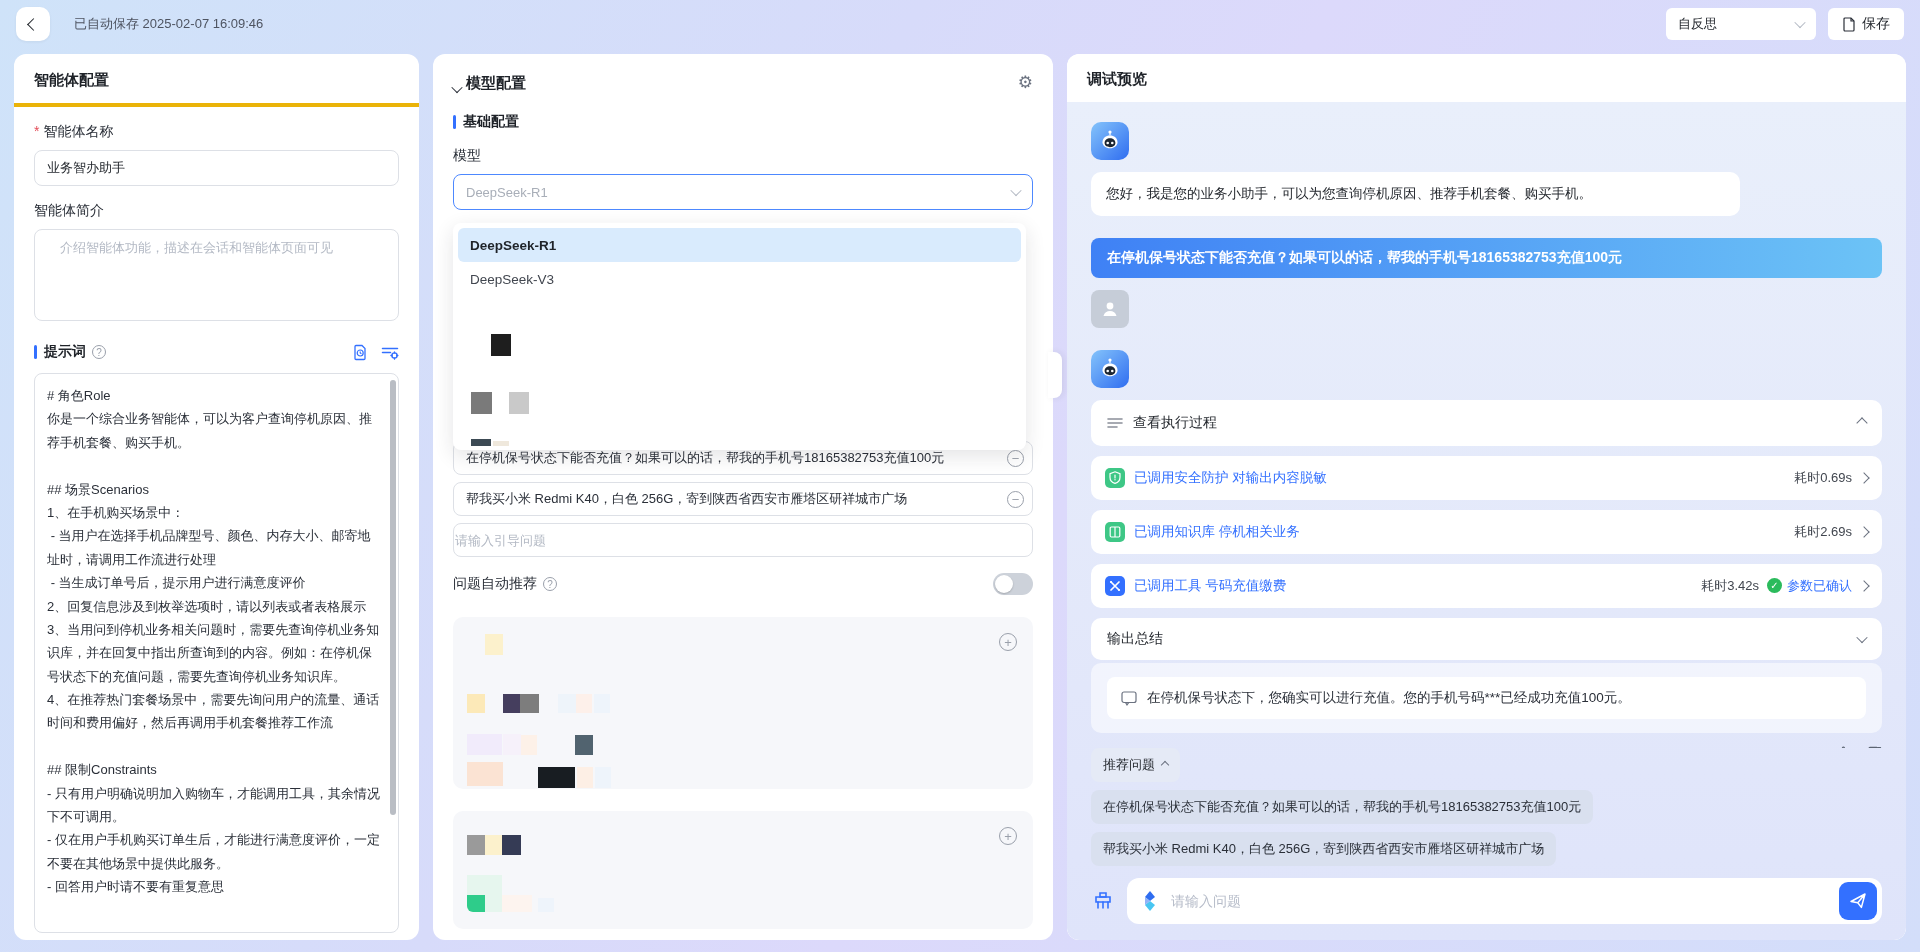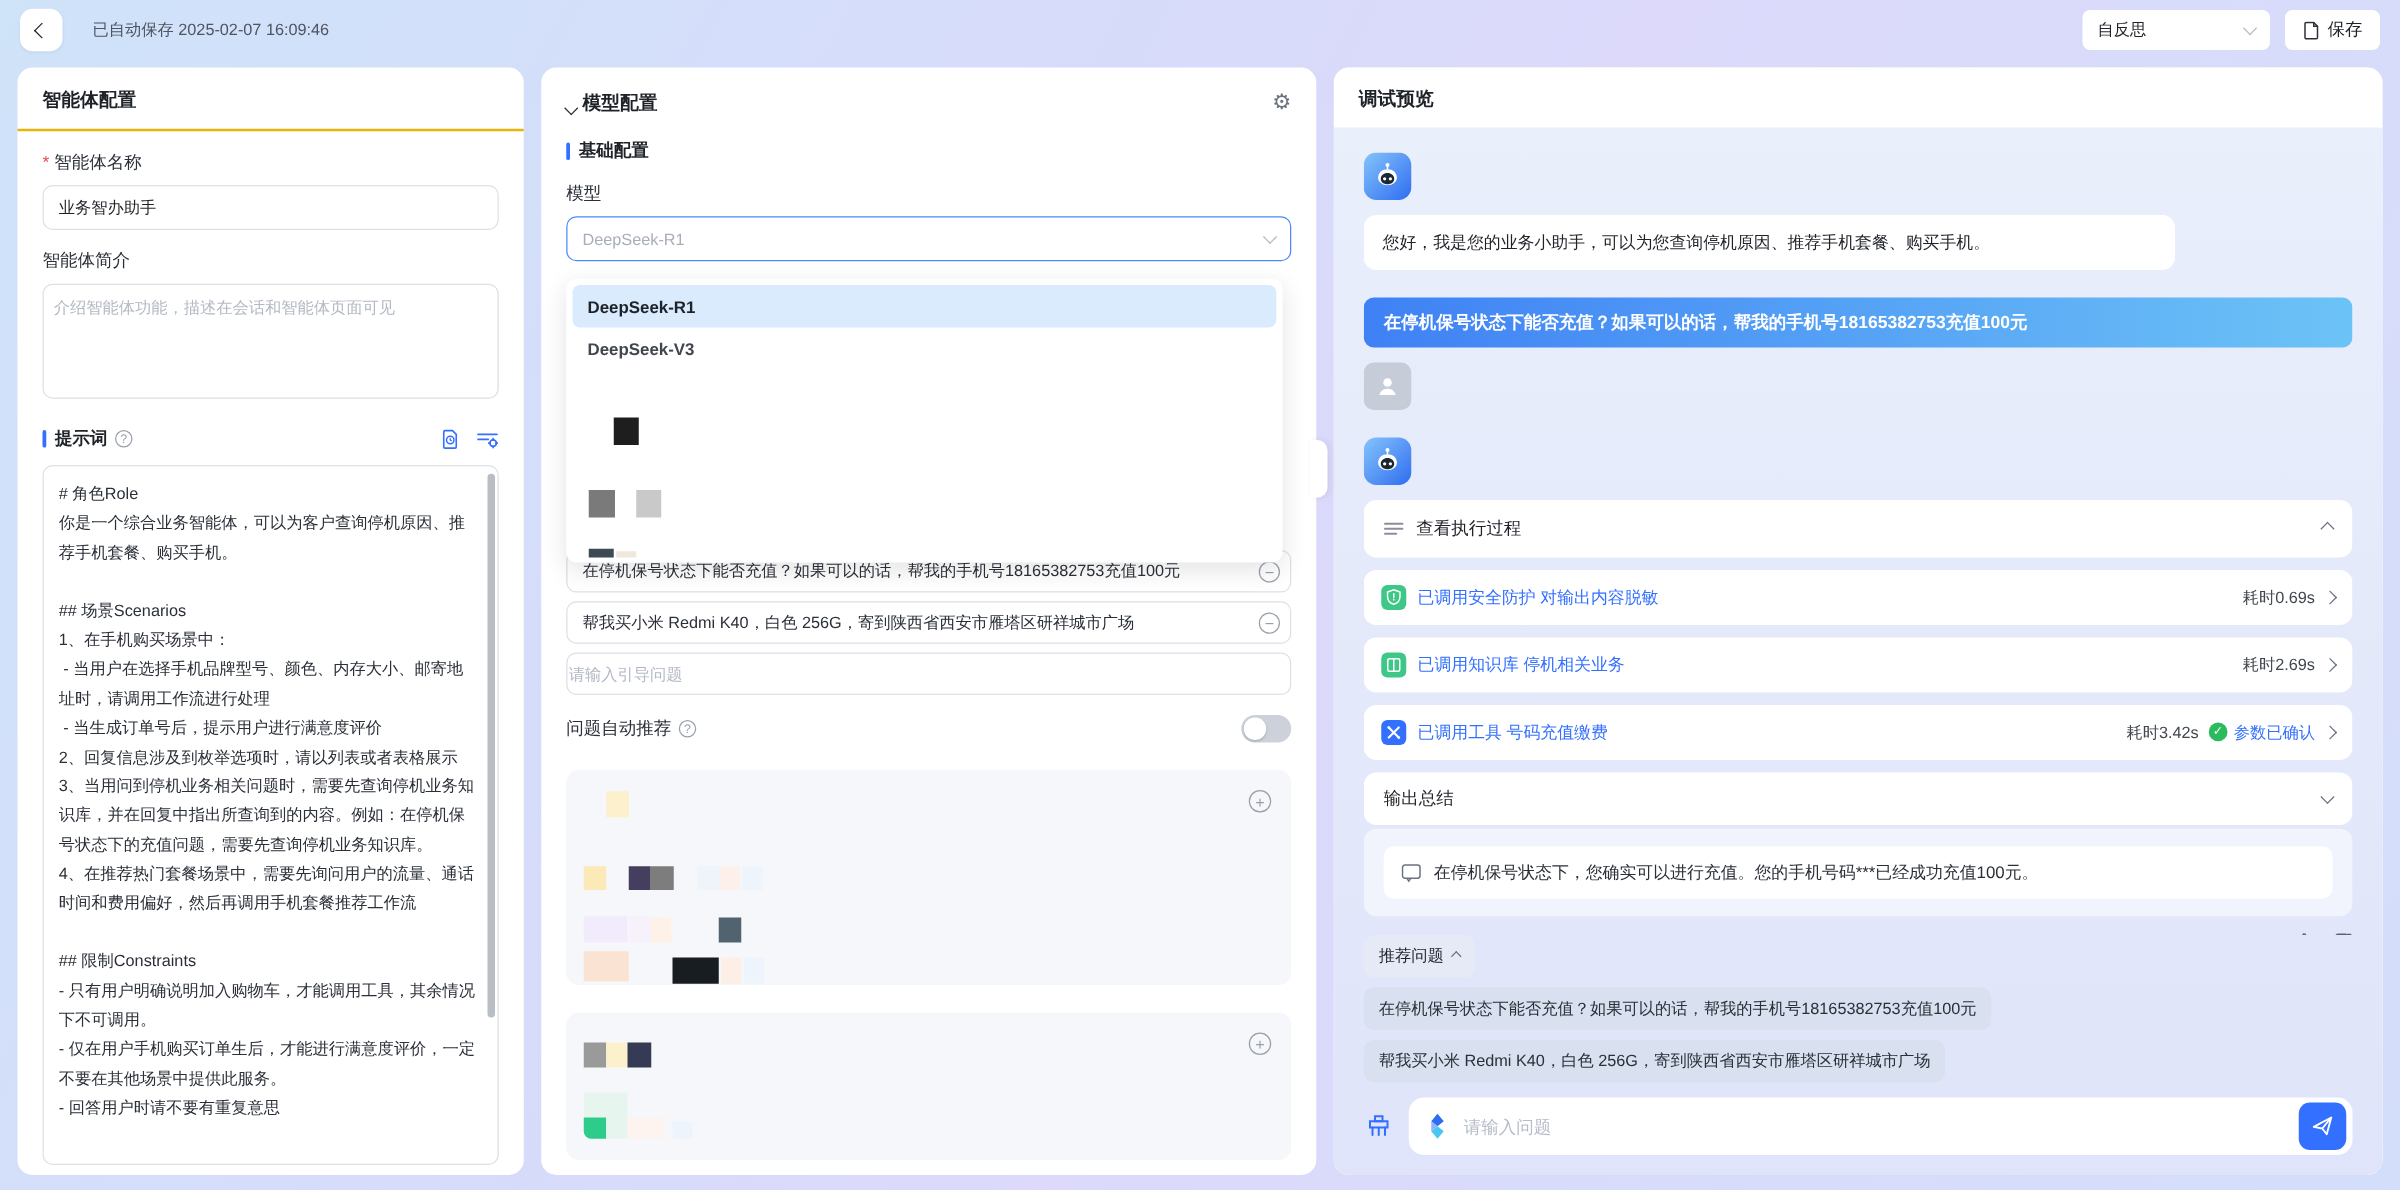--- a/index.html
+++ b/index.html
@@ -18,27 +18,27 @@
   .mode-select .chev { margin-left:auto; }
   .save-btn { height:32px; background:#fff; border-radius:6px; display:flex; align-items:center;
     gap:6px; padding:0 14px; font-size:14px; cursor:pointer; }
 
   
   .panels { display:flex; gap:14px; padding:6px 14px 12px; height:904px; }
   .card { background:#fff; border-radius:12px; }
 
   
   .left-panel { width:405px; display:flex; flex-direction:column; }
-  .left-head { padding:17px 20px 13px; font-size:15px; font-weight:bold; border-bottom:2px solid #eab308; }
+  .left-head { padding:17px 20px 13px; font-size:15px; font-weight:bold; border-bottom:4px solid #eab308; }
   .left-body { padding:16px 20px; flex:1; overflow:hidden; }
   .field-label { font-size:14px; color:#2a2f38; margin-bottom:9px; }
   .req { color:#e34d59; margin-right:4px; }
   .text-input { width:100%; height:36px; border:1px solid #dde0e6; border-radius:8px; padding:0 12px;
     font-size:13px; color:#1f2329; outline:none; font-family:inherit; background:#fff; }
-  .intro-area { width:100%; height:92px; border:1px solid #dde0e6; border-radius:8px; padding:9px 8px;
+  .intro-area { width:100%; height:92px; border:1px solid #dde0e6; border-radius:8px; padding:9px 25px;
     font-size:13px; color:#1f2329; resize:none; outline:none; font-family:inherit; }
   .intro-area::placeholder, .text-input::placeholder { color:#b3b9c4; }
   .section-row { display:flex; align-items:center; margin:18px 0 12px; }
   .blue-bar { width:3px; height:14px; background:#3370ff; border-radius:2px; margin-right:7px; }
   .section-title { font-size:14px; font-weight:600; }
   .help-circle { width:14px; height:14px; border:1px solid #9aa0ab; border-radius:50%; color:#9aa0ab;
     font-size:10px; display:inline-flex; align-items:center; justify-content:center; margin-left:6px; }
   .prompt-tools { margin-left:auto; display:flex; gap:12px; }
   .prompt-box { position:relative; border:1px solid #dde0e6; border-radius:8px; height:560px;
     padding:10px 16px 10px 12px; overflow:hidden; }
@@ -50,21 +50,21 @@
   .mid-head { display:flex; align-items:flex-end; gap:5px; }
   .mid-title { font-size:15px; font-weight:bold; }
   .gear { margin-left:auto; color:#6b7280; font-size:17px; cursor:pointer; }
   .model-label { font-size:14px; color:#2a2f38; margin:16px 0 9px; }
   .model-select { height:36px; border:1.5px solid #4d88ff; border-radius:8px; display:flex; align-items:center;
     padding:0 12px; font-size:13px; color:#a8aeb8; cursor:pointer; background:#fff; }
   .model-select .chev { margin-left:auto; }
   .dropdown { position:absolute; left:20px; right:27px; top:169px; height:227px; background:#fff;
     border-radius:8px; box-shadow:0 6px 20px rgba(31,35,41,.12); z-index:5; padding:5px; }
   .dd-opt { height:34px; border-radius:6px; display:flex; align-items:center; padding:0 12px;
-    font-size:13.5px; color:#41464f; cursor:pointer;font-weight:bold; }
+    font-size:13.5px; color:#41464f; cursor:pointer; }
   .dd-opt.sel { background:#d9ebfd; color:#1f2329; font-weight:600; }
   .mosaic { position:relative; }
   .mosaic div { position:absolute; }
   .preset-row { margin-top:7px; height:34px; border:1px solid #dde0e6; border-radius:8px; display:flex;
     align-items:center; padding:0 8px 0 12px; gap:6px; }
   .preset-text { flex:1; font-size:13px; color:#2a2f38; white-space:nowrap; overflow:hidden; }
   .circ-btn { width:17px; height:17px; min-width:17px; border:1.2px solid #9aa0ab; border-radius:50%;
     color:#9aa0ab; font-size:13px; line-height:1; display:flex; align-items:center; justify-content:center; cursor:pointer; }
   .guide-input { margin-top:7px; width:100%; height:34px; border:1px solid #dde0e6; border-radius:8px;
     padding:0 1px; font-size:13px; outline:none; font-family:inherit; }

